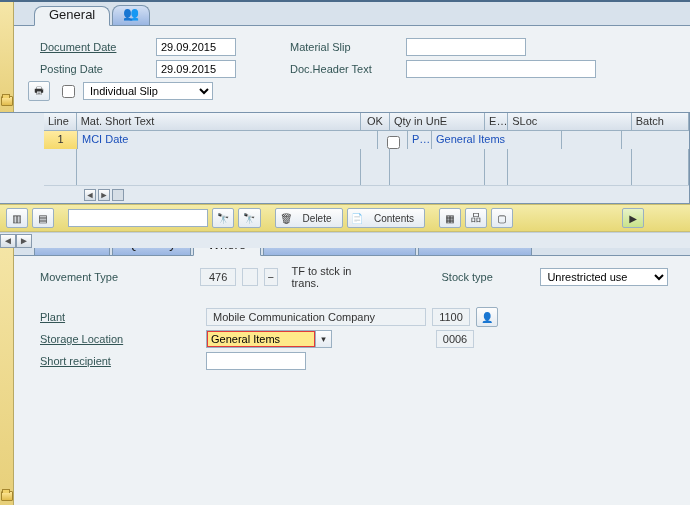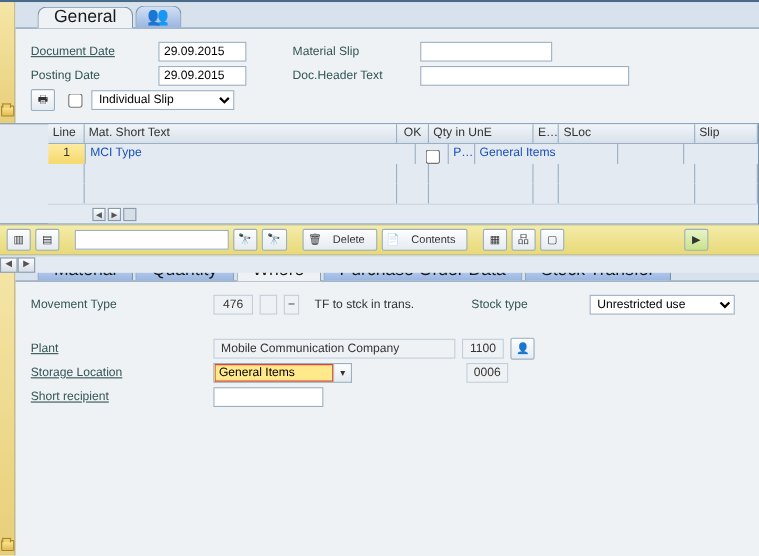--- a/index.html
+++ b/index.html
@@ -45,34 +45,34 @@
   }
   .tab {
     height: 20px;
     padding: 0 14px;
     border: 1px solid #7a94ad;
     border-bottom: none;
     border-top-left-radius: 8px;
     border-top-right-radius: 8px;
     background: linear-gradient(#d3e0f4,#9ab6e2);
     color: #1a1a1a;
-    font-size: 16px;
-    display: flex; align-items: flex-end;
+    font-size: 13px;
+    display: flex; align-items: flex-start;
     margin-right: 2px;
     cursor: pointer;
   }
   .tab.active {
     background: #eef2f5;
     border-bottom: 1px solid #eef2f5;
     margin-bottom: -1px;
   }
 
   .form-area { padding: 10px 14px 10px 14px; }
   .form-row { display: flex; align-items: center; height: 22px; gap: 6px;}
-  .lbl { color: #355; width: 110px; }
+  .lbl { color: #355; width: 110px; margin-left: 12px; }
   .lbl.ul { text-decoration: underline; }
   input.sapfield {
     height: 18px;
     border: 1px solid #9ab0c2;
     background: #fff;
     font-family: inherit; font-size: 11px;
     padding: 0 4px;
   }
   select.sapfield{
     height:18px;border:1px solid #9ab0c2;background:#fff;font:inherit;font-size:11px;padding:0 2px;
@@ -229,26 +229,26 @@
   </div>
 
   <div class="grid">
     <div class="gridhead">
       <div class="col-line">Line</div>
       <div class="col-text">Mat. Short Text</div>
       <div class="col-ok">OK</div>
       <div class="col-qty">Qty in UnE</div>
       <div class="col-e">E...</div>
       <div class="col-sloc">SLoc</div>
-      <div class="col-batch">Slip</div>
+      <div class="col-batch">Batch</div>
     </div>
     <div class="gridbody">
       <div class="gridrow">
         <div class="col-line selcell">1</div>
-        <div class="col-text linklike">MCI Type</div>
+        <div class="col-text linklike">MCI Date</div>
         <div class="col-ok"><input type="checkbox" style=""></div>
         <div class="col-e linklike">PC</div>
         <div class="col-sloc linklike">General Items</div>
         <div class="col-batch"></div>
       </div>
       <div class="gridrow">
         <div class="col-line"></div>
             <div class="col-text"></div>
             <div class="col-ok"></div>
             <div class="col-qty"></div>

